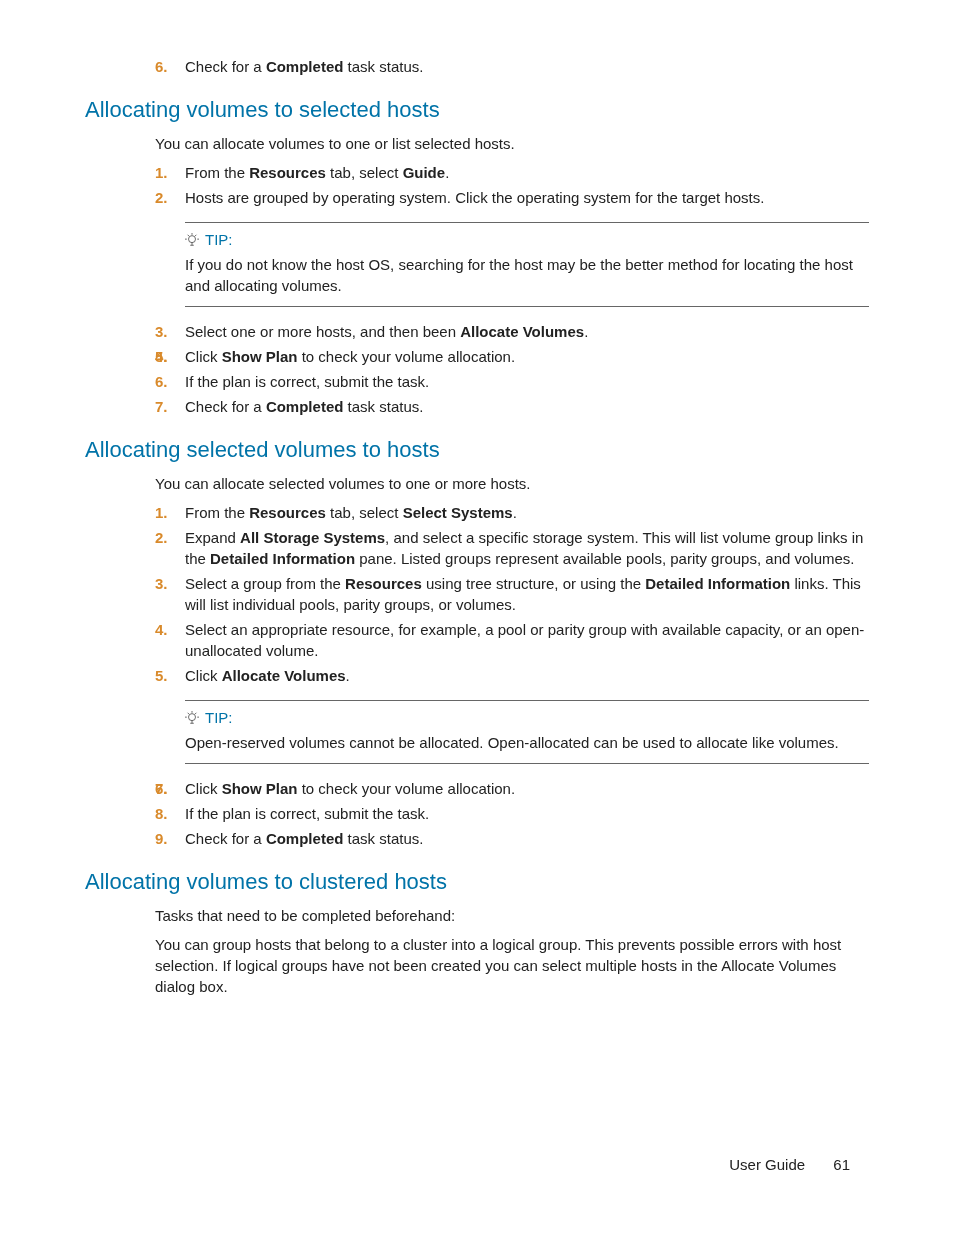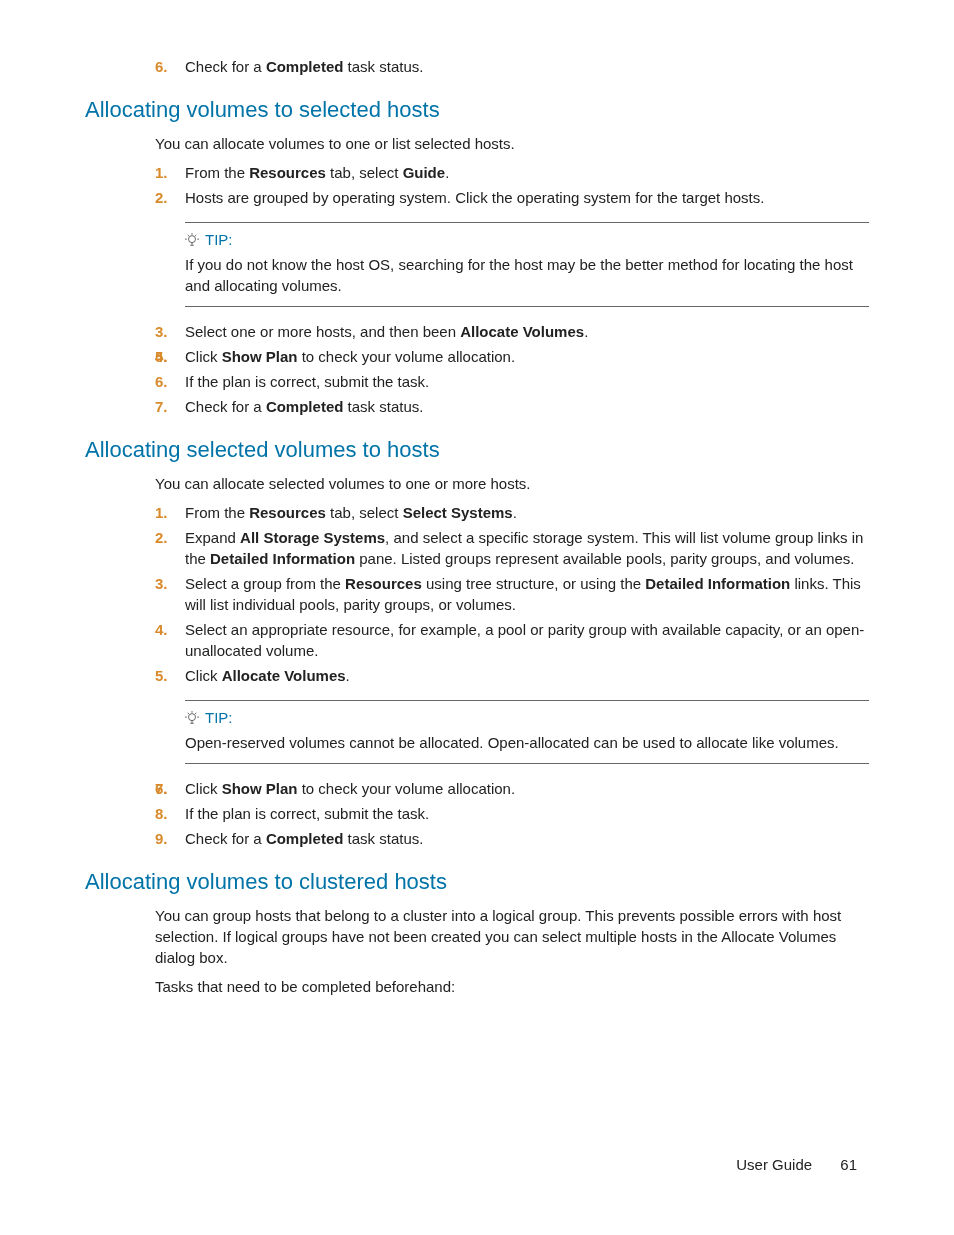--- a/index.html
+++ b/index.html
@@ -70,21 +70,21 @@
     display: inline-block;
     width: 14px;
     height: 14px;
   }
   .tip-body {
     line-height: 1.4;
   }
   .footer {
     position: absolute;
     bottom: 62px;
-    right: 97px;
+    right: 104px;
     font-size: 15px;
   }
   .footer .pg { margin-left: 24px; }
 </style>
 </head>
 <body>
 
 <div class="page">
 
   <ol class="numbered">
@@ -206,21 +206,21 @@
       <span class="num">8.</span>
       <span>If the plan is correct, submit the task.</span>
     </li>
     <li>
       <span class="num">9.</span>
       <span>Check for a </span><span class="bold">Completed</span><span> task status.</span>
     </li>
   </ol>
 
   <div class="heading">Allocating volumes to clustered hosts</div>
+  <div class="body-text">Tasks that need to be completed beforehand:</div>
   <div class="body-text">You can group hosts that belong to a cluster into a logical group. This prevents possible errors with host selection. If logical groups have not been created you can select multiple hosts in the Allocate Volumes dialog box.</div>
-  <div class="body-text">Tasks that need to be completed beforehand:</div>
 
 </div>
 
 <div class="footer">
   <span>User Guide</span>
   <span class="pg">61</span>
 </div>
 
 </body></html>

